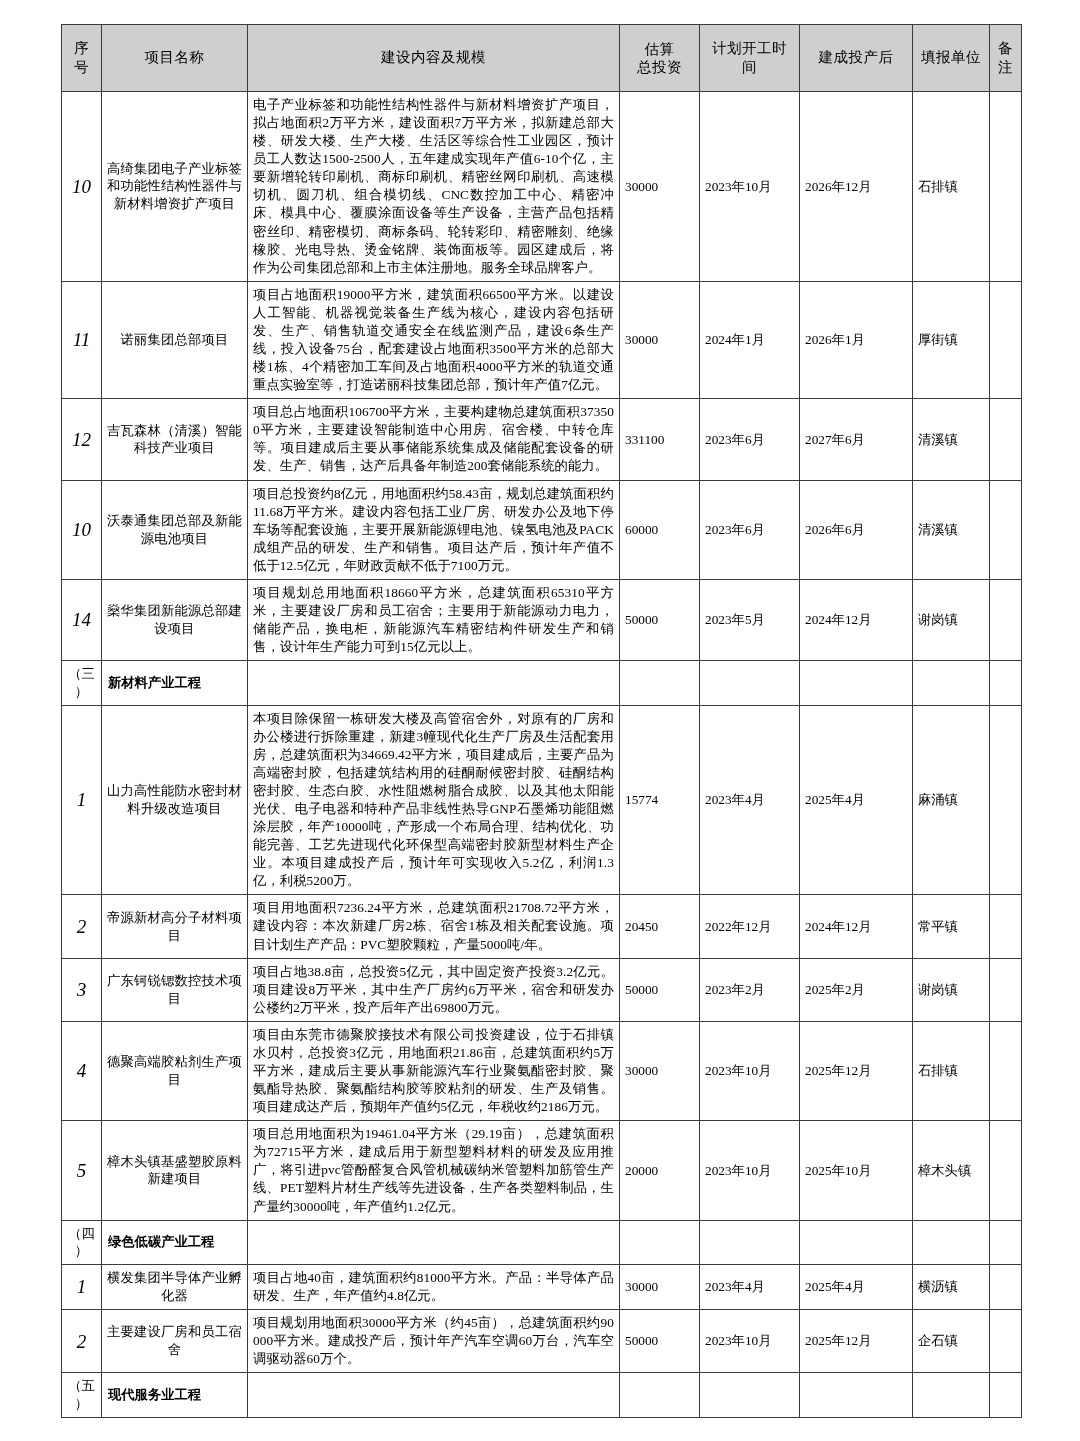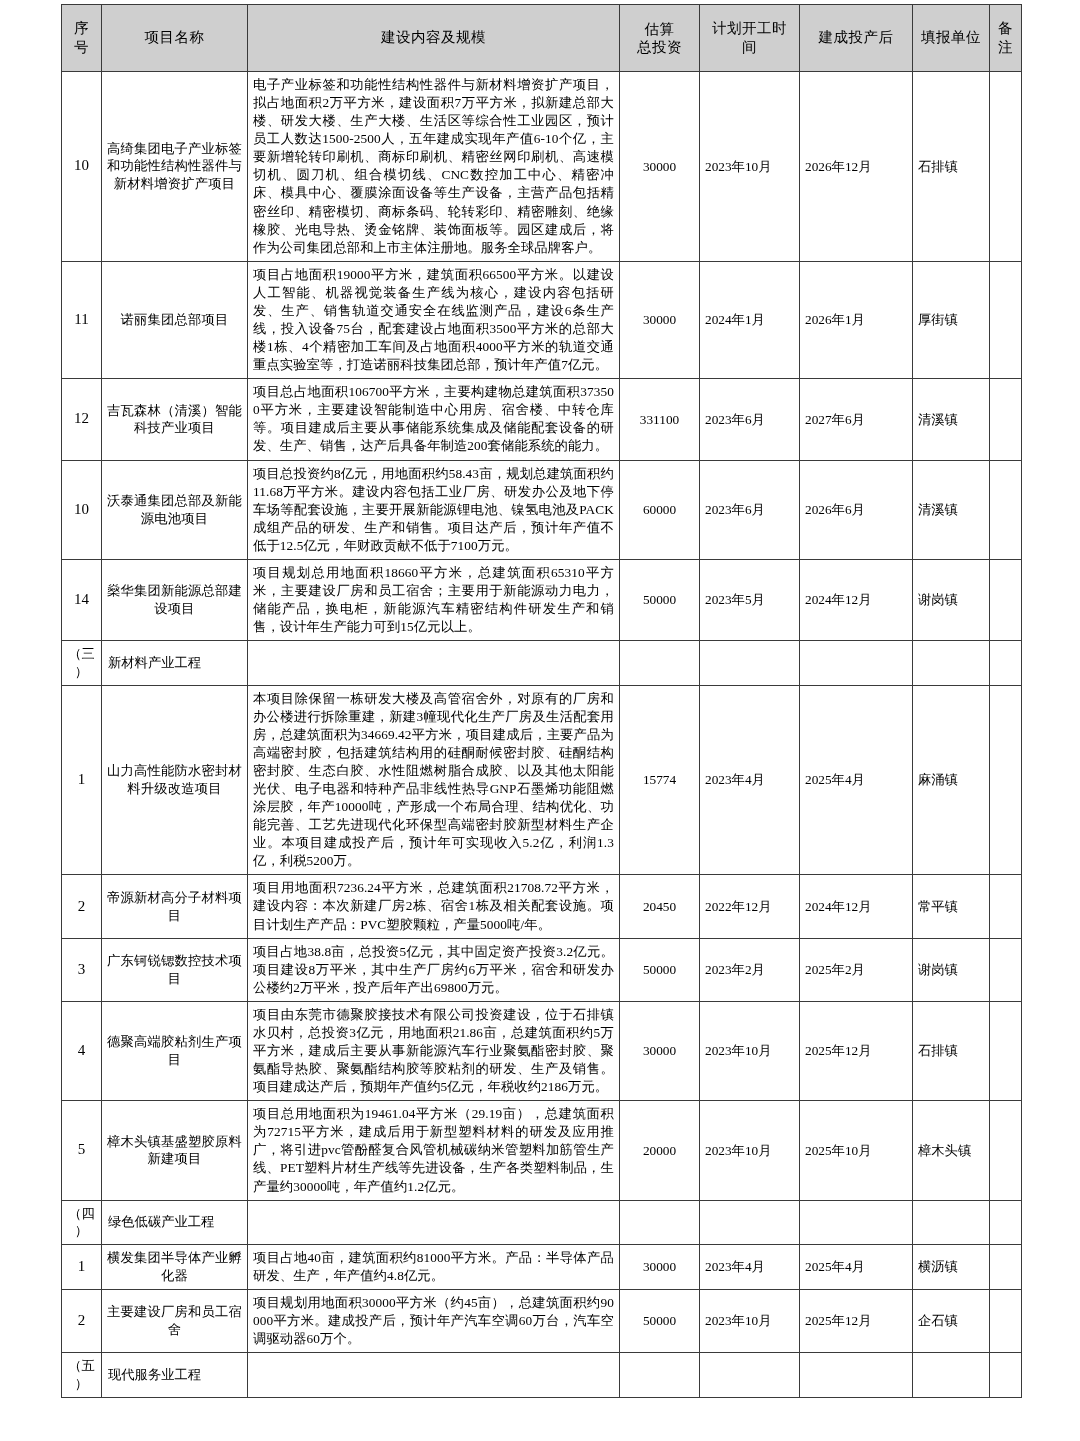--- a/index.html
+++ b/index.html
@@ -17,21 +17,21 @@
     position: relative;
     width: 1080px;
     min-height: 1441px;
     padding: 0;
     box-sizing: border-box;
   }
   table.project-table {
     border-collapse: collapse;
     table-layout: fixed;
     width: 960px;
-    margin: 4px 0 0 61px;
+    margin: 24px 0 0 61px;
     font-size: 13.3px;
     line-height: 1.33;
     border-radius: 29px;
   }
   table.project-table td,
   table.project-table th {
     border: 1px solid #3a3a3a;
     padding: 4px 5px;
     vertical-align: middle;
     word-break: break-all;
@@ -54,49 +54,51 @@
     height: 58px;
     font-size: 14.5px;
     letter-spacing: 0.5px;
   }
   thead th .two-line {
     display: block;
     line-height: 1.25;
   }
   td.seq {
     text-align: center;
-    font-size: 15px;
+    font-size: 19px;
+    font-style: italic;
   }
   td.name {
     text-align: center;
     line-height: 1.34;
     letter-spacing: 0.2px;
   }
   td.desc {
     text-align: justify;
     text-align-last: left;
     line-height: 1.36;
     letter-spacing: 0.1px;
     vertical-align: top;
     padding-top: 5px;
   }
   td.invest {
-    text-align: center;
+    text-align: left;
     padding-right: 6px;
   }
   td.date, td.unit {
     text-align: left;
   }
   td.remark { }
   tr.section-row td.section-seq {
     text-align: center;
   }
   tr.section-row td.section-title {
     text-align: left;
     padding-left: 6px;
+    font-weight: bold;
   }
   tr.section-row td {
     height: 26px;
   }
   tr.data-row td {
     
   }
 </style>
 </head>
 <body>

